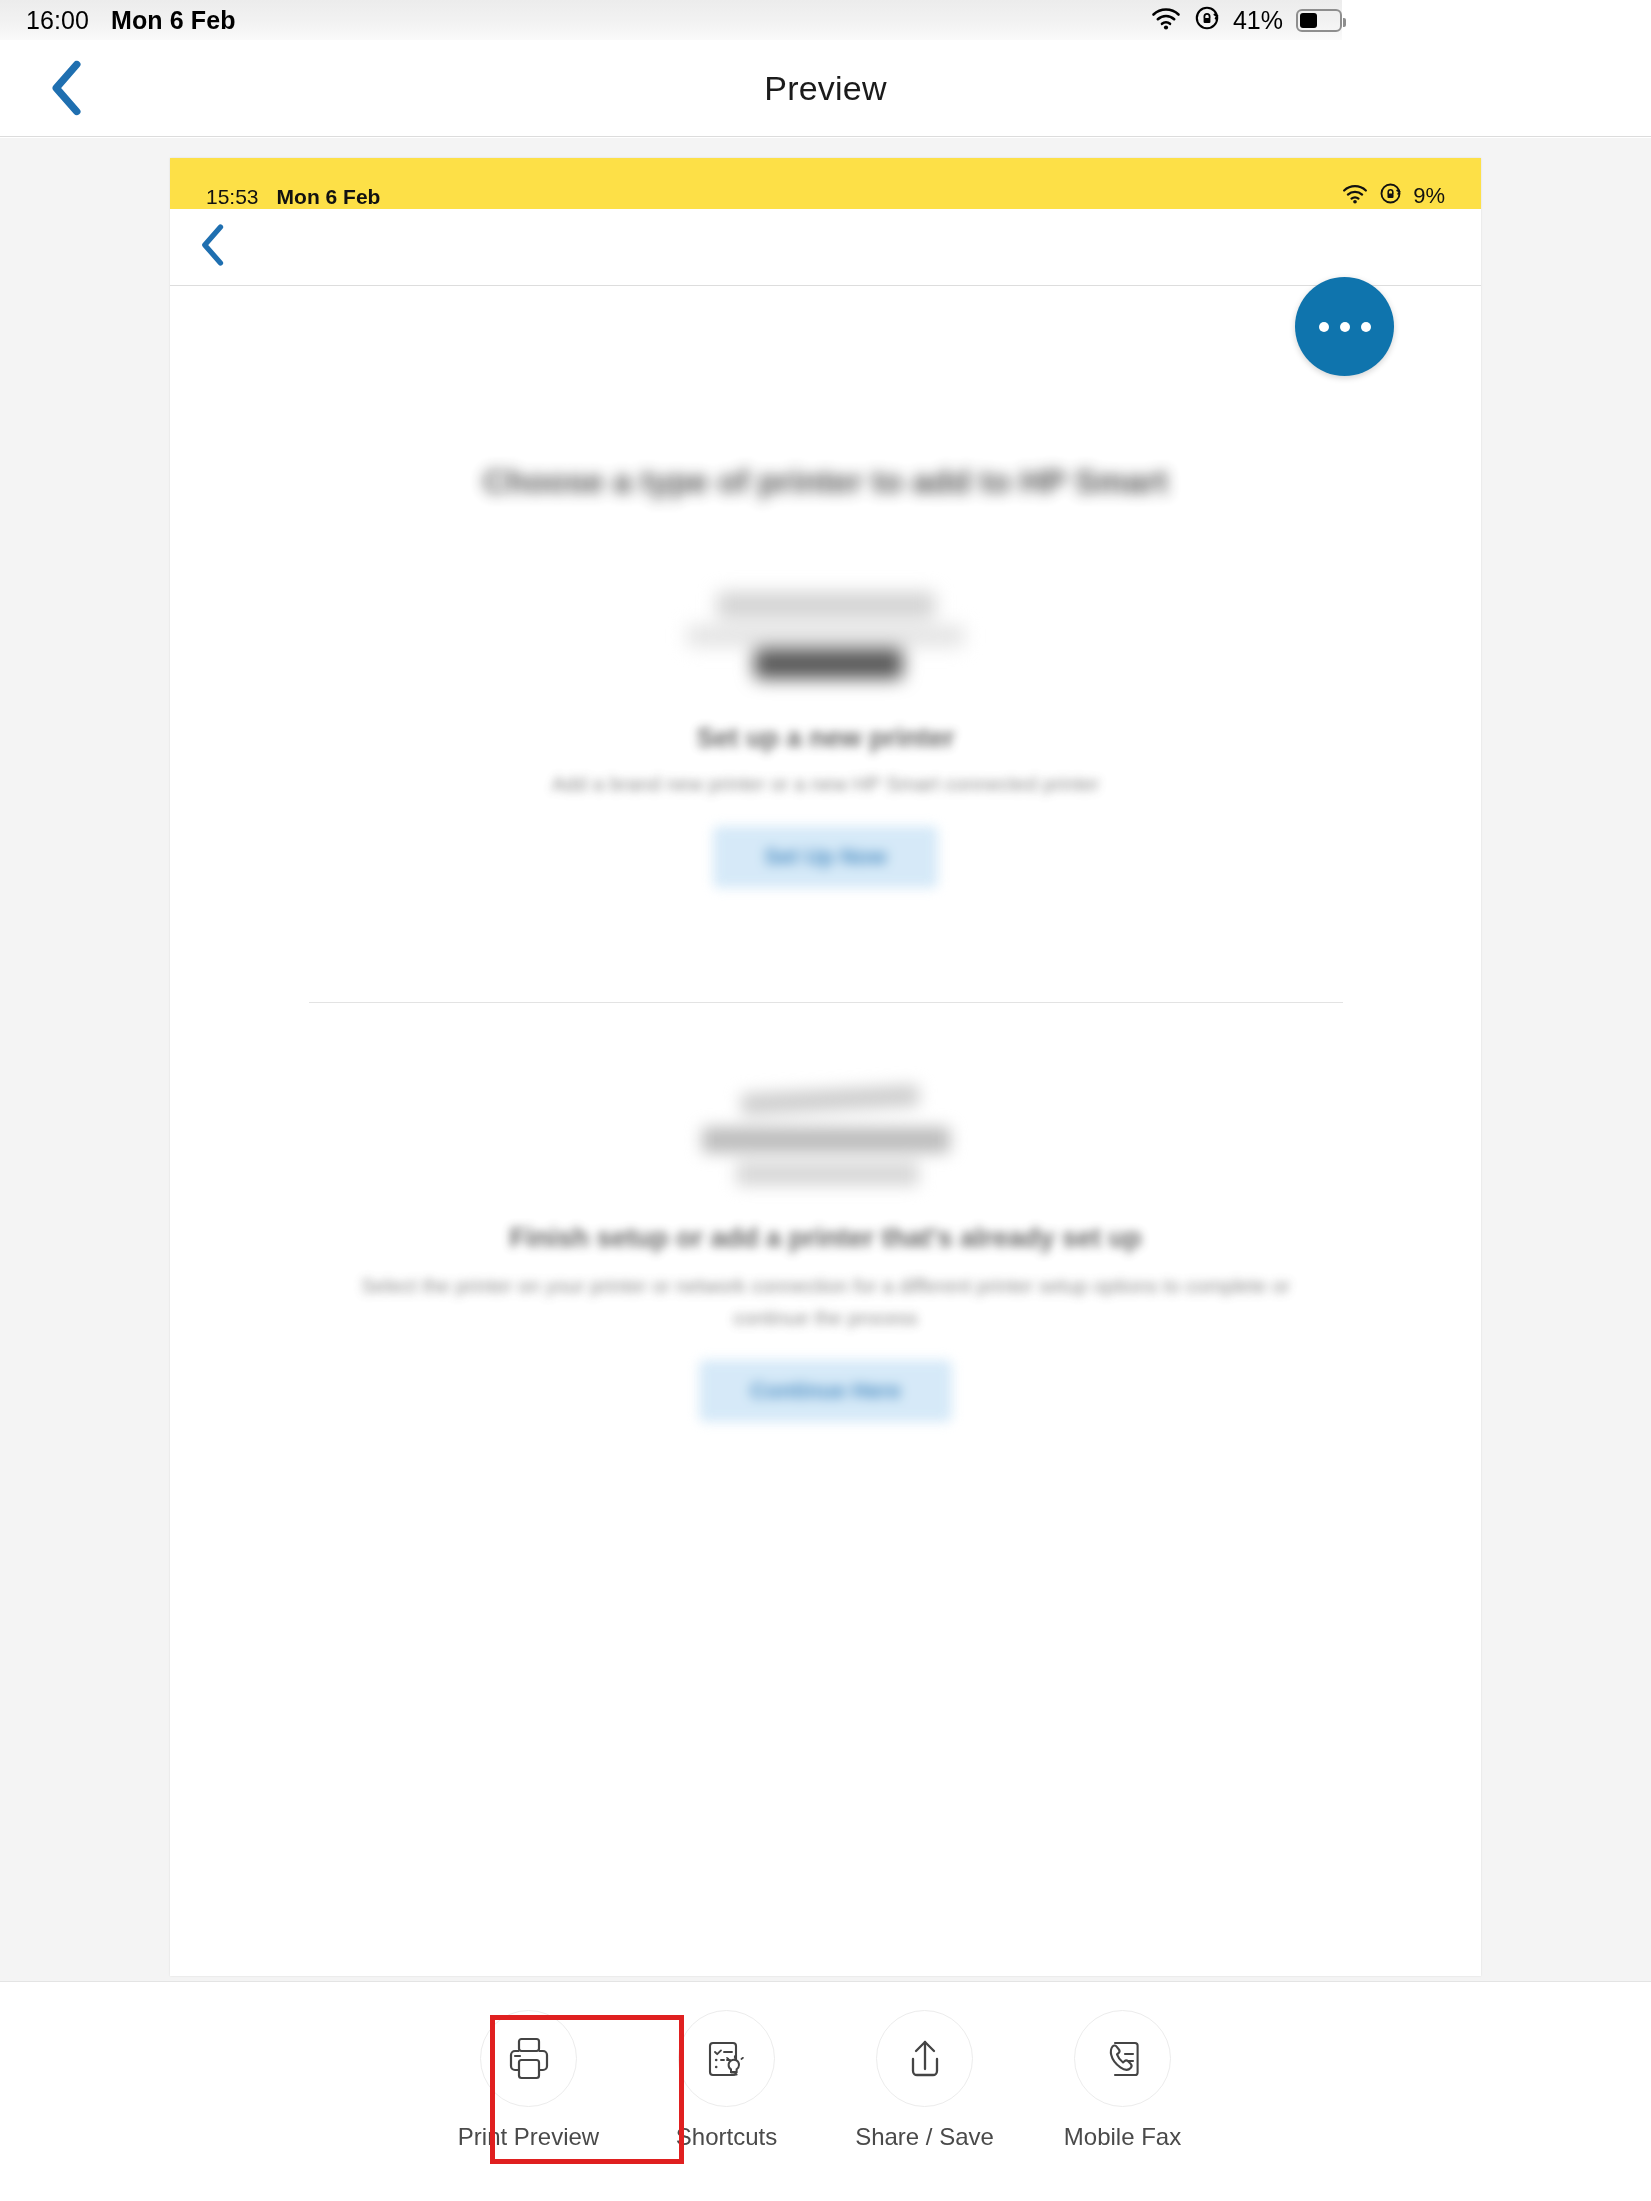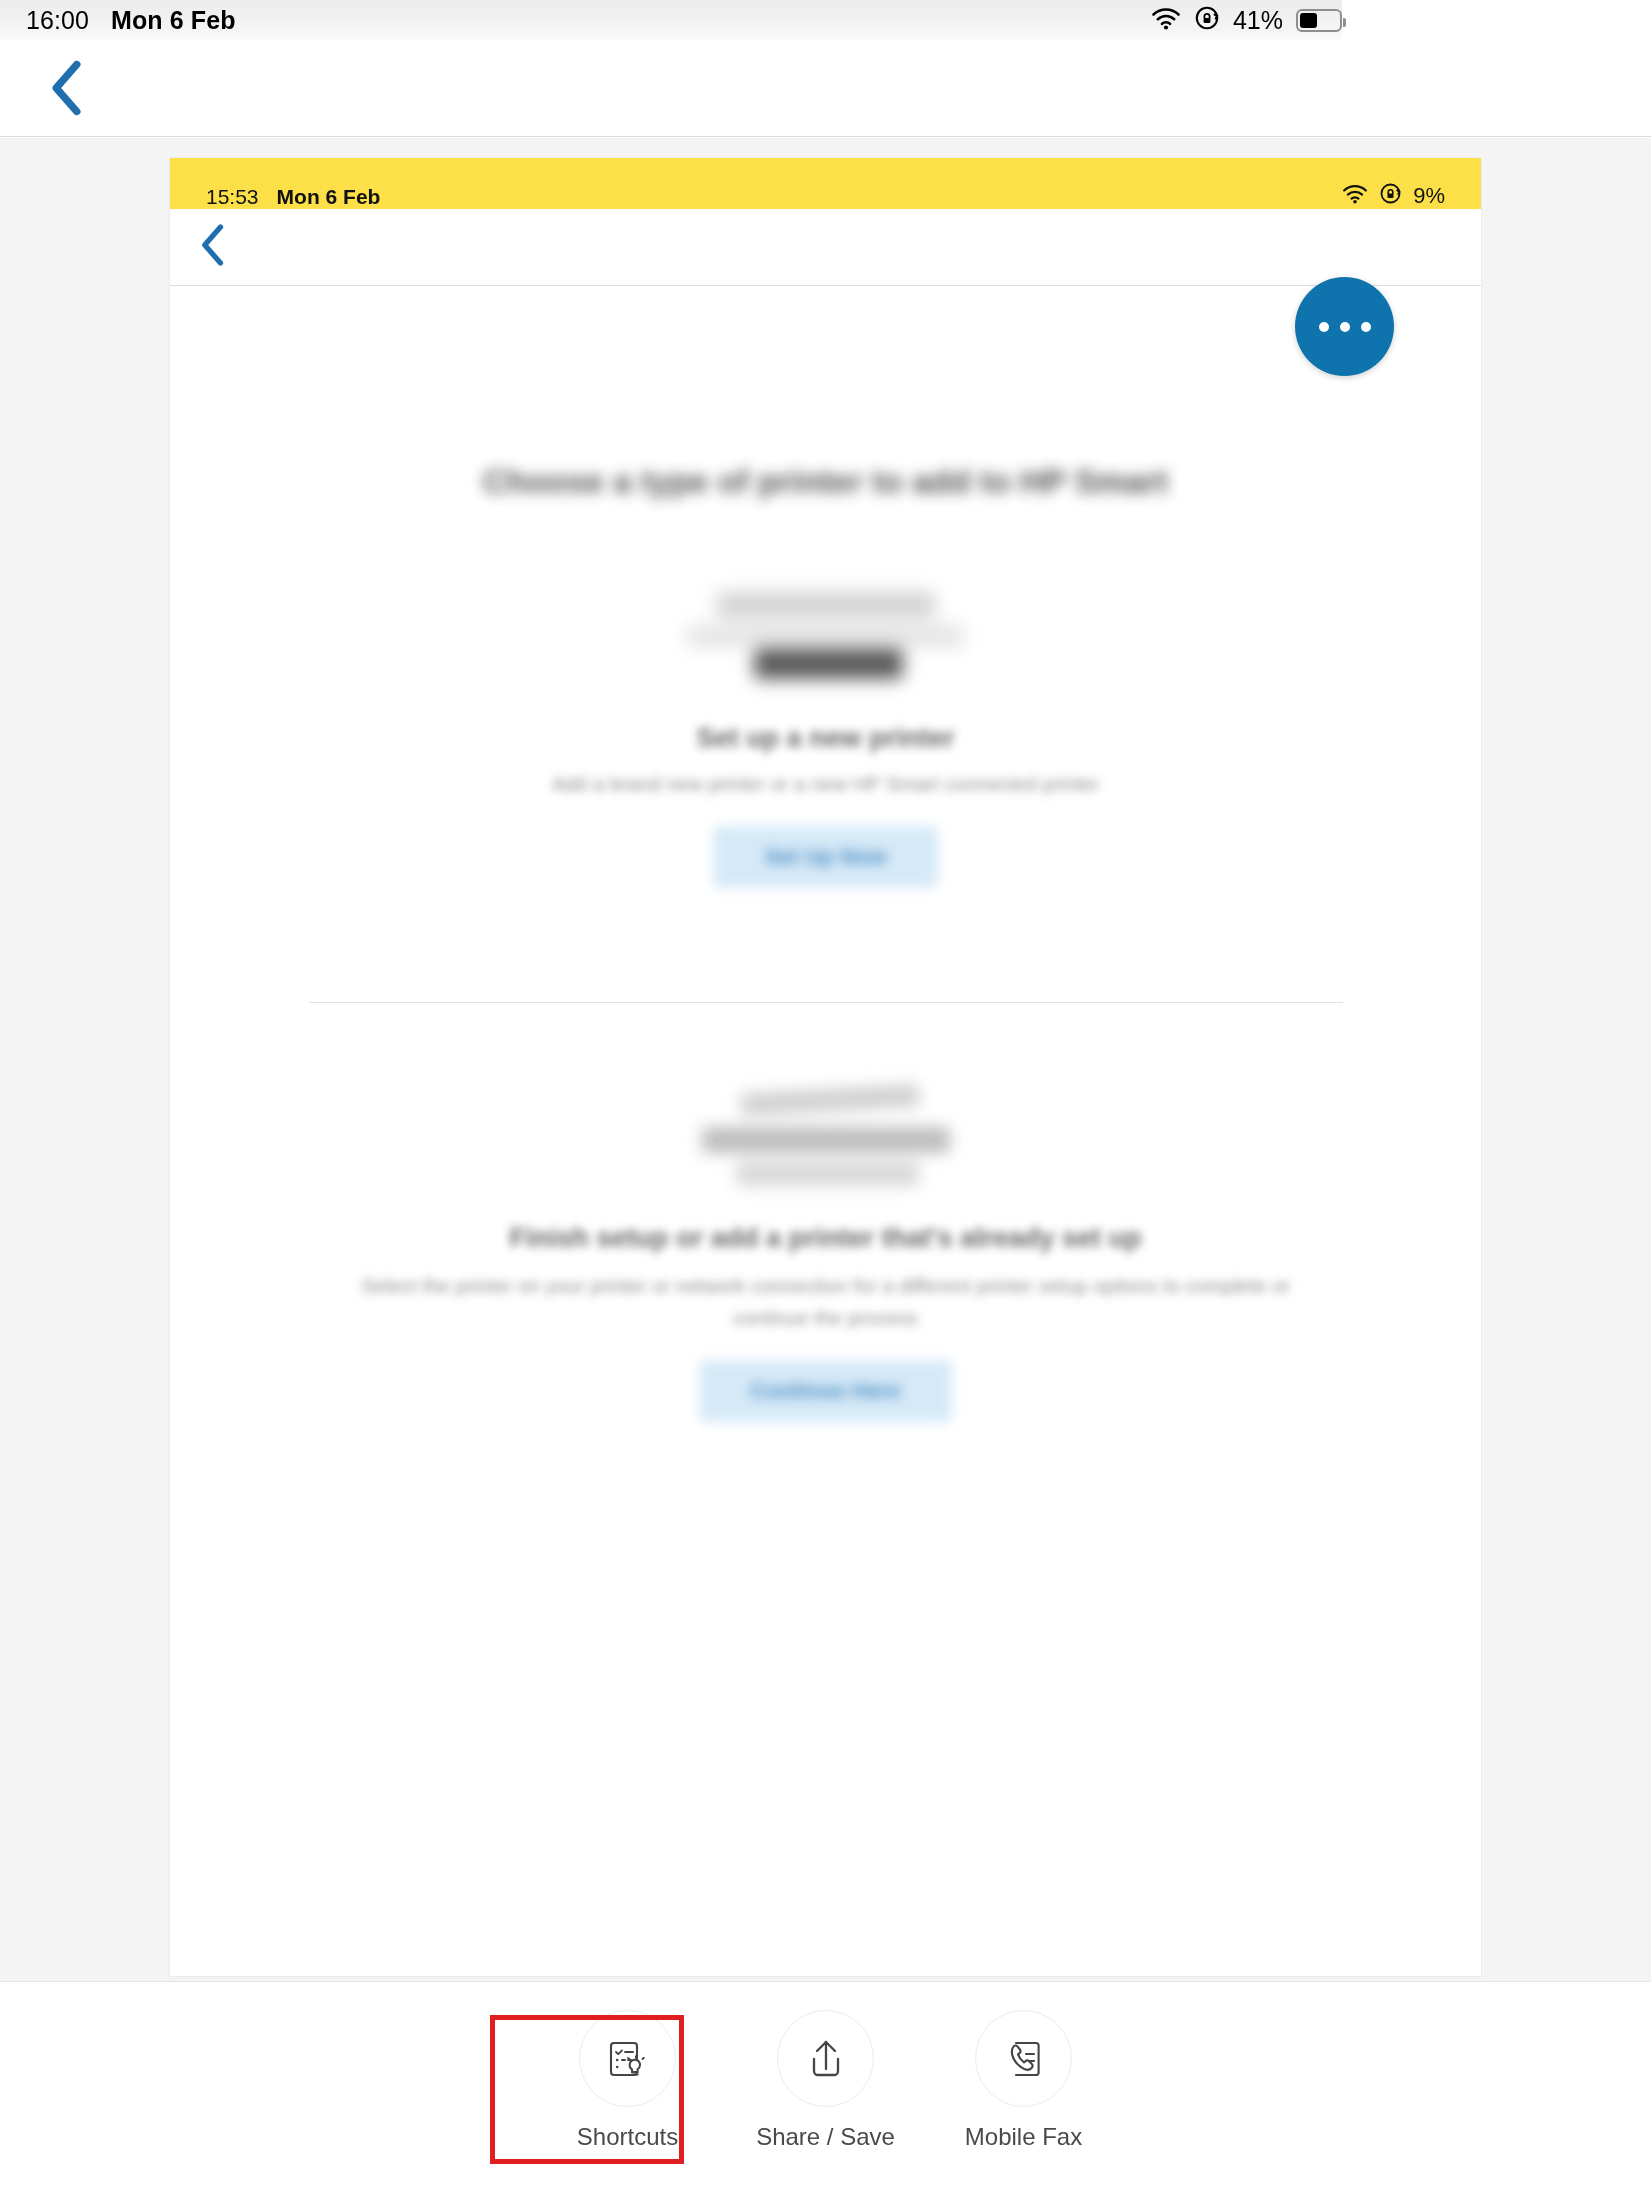--- a/index.html
+++ b/index.html
@@ -232,20 +232,21 @@
     </span>
   </div>
 </div>
 
 <div class="nav-header">
   <div class="nav-back">
     <svg width="34" height="55" viewBox="0 0 34 56">
       <path d="M27 4L6 28l21 24" fill="none" stroke="#1f6fb0" stroke-width="7.5" stroke-linecap="round" stroke-linejoin="round"></path>
     </svg>
   </div>
+  <div class="nav-title">Preview</div>
 </div>
 
 <div class="content">
 
   <div class="page-card">
 
     <div class="inner-status">
       <div class="is-left">
         <span class="is-time">15:53</span>
         <span class="is-date">Mon 6 Feb</span>
@@ -322,20 +323,32 @@
 
   <div class="fab">
     <span></span>
     <span></span>
     <span></span>
   </div>
 </div>
 
 <div class="toolbar">
 
+  <div class="tool-item">
+    <div class="tool-circle">
+      <svg width="50" height="48" viewBox="0 0 50 48">
+        <rect x="15" y="4" width="20" height="12" rx="2.5" fill="none" stroke="#444" stroke-width="2.2"></rect>
+        <path d="M15 16h-4a4 4 0 0 0-4 4v11a4 4 0 0 0 4 4h4" fill="none" stroke="#444" stroke-width="2.2"></path>
+        <path d="M35 16h4a4 4 0 0 1 4 4v11a4 4 0 0 1-4 4h-4" fill="none" stroke="#444" stroke-width="2.2"></path>
+        <rect x="15" y="25" width="20" height="18" rx="2.5" fill="#fff" stroke="#444" stroke-width="2.2"></rect>
+        <line x1="11" y1="21" x2="16" y2="21" stroke="#444" stroke-width="2.2" stroke-linecap="round"></line>
+      </svg>
+    </div>
+    <span class="tool-label">Print Preview</span>
+  </div>
 
   <div class="tool-item">
     <div class="tool-circle">
       <svg width="48" height="48" viewBox="0 0 48 48">
         <path d="M10 8h20a3 3 0 0 1 3 3v26a3 3 0 0 1-3 3H10a3 3 0 0 1-3-3V11a3 3 0 0 1 3-3z" fill="none" stroke="#444" stroke-width="2.1"></path>
         <path d="M12 17l2.2 2.2L18 15.4" fill="none" stroke="#444" stroke-width="1.9" stroke-linecap="round" stroke-linejoin="round"></path>
         <line x1="21" y1="17" x2="29" y2="17" stroke="#444" stroke-width="1.9" stroke-linecap="round"></line>
         <circle cx="13.2" cy="25" r="1.3" fill="#444"></circle>
         <line x1="18" y1="25" x2="27" y2="25" stroke="#444" stroke-width="1.9" stroke-linecap="round" stroke-dasharray="3 3"></line>
         <circle cx="13.2" cy="32" r="1.3" fill="#444"></circle>

